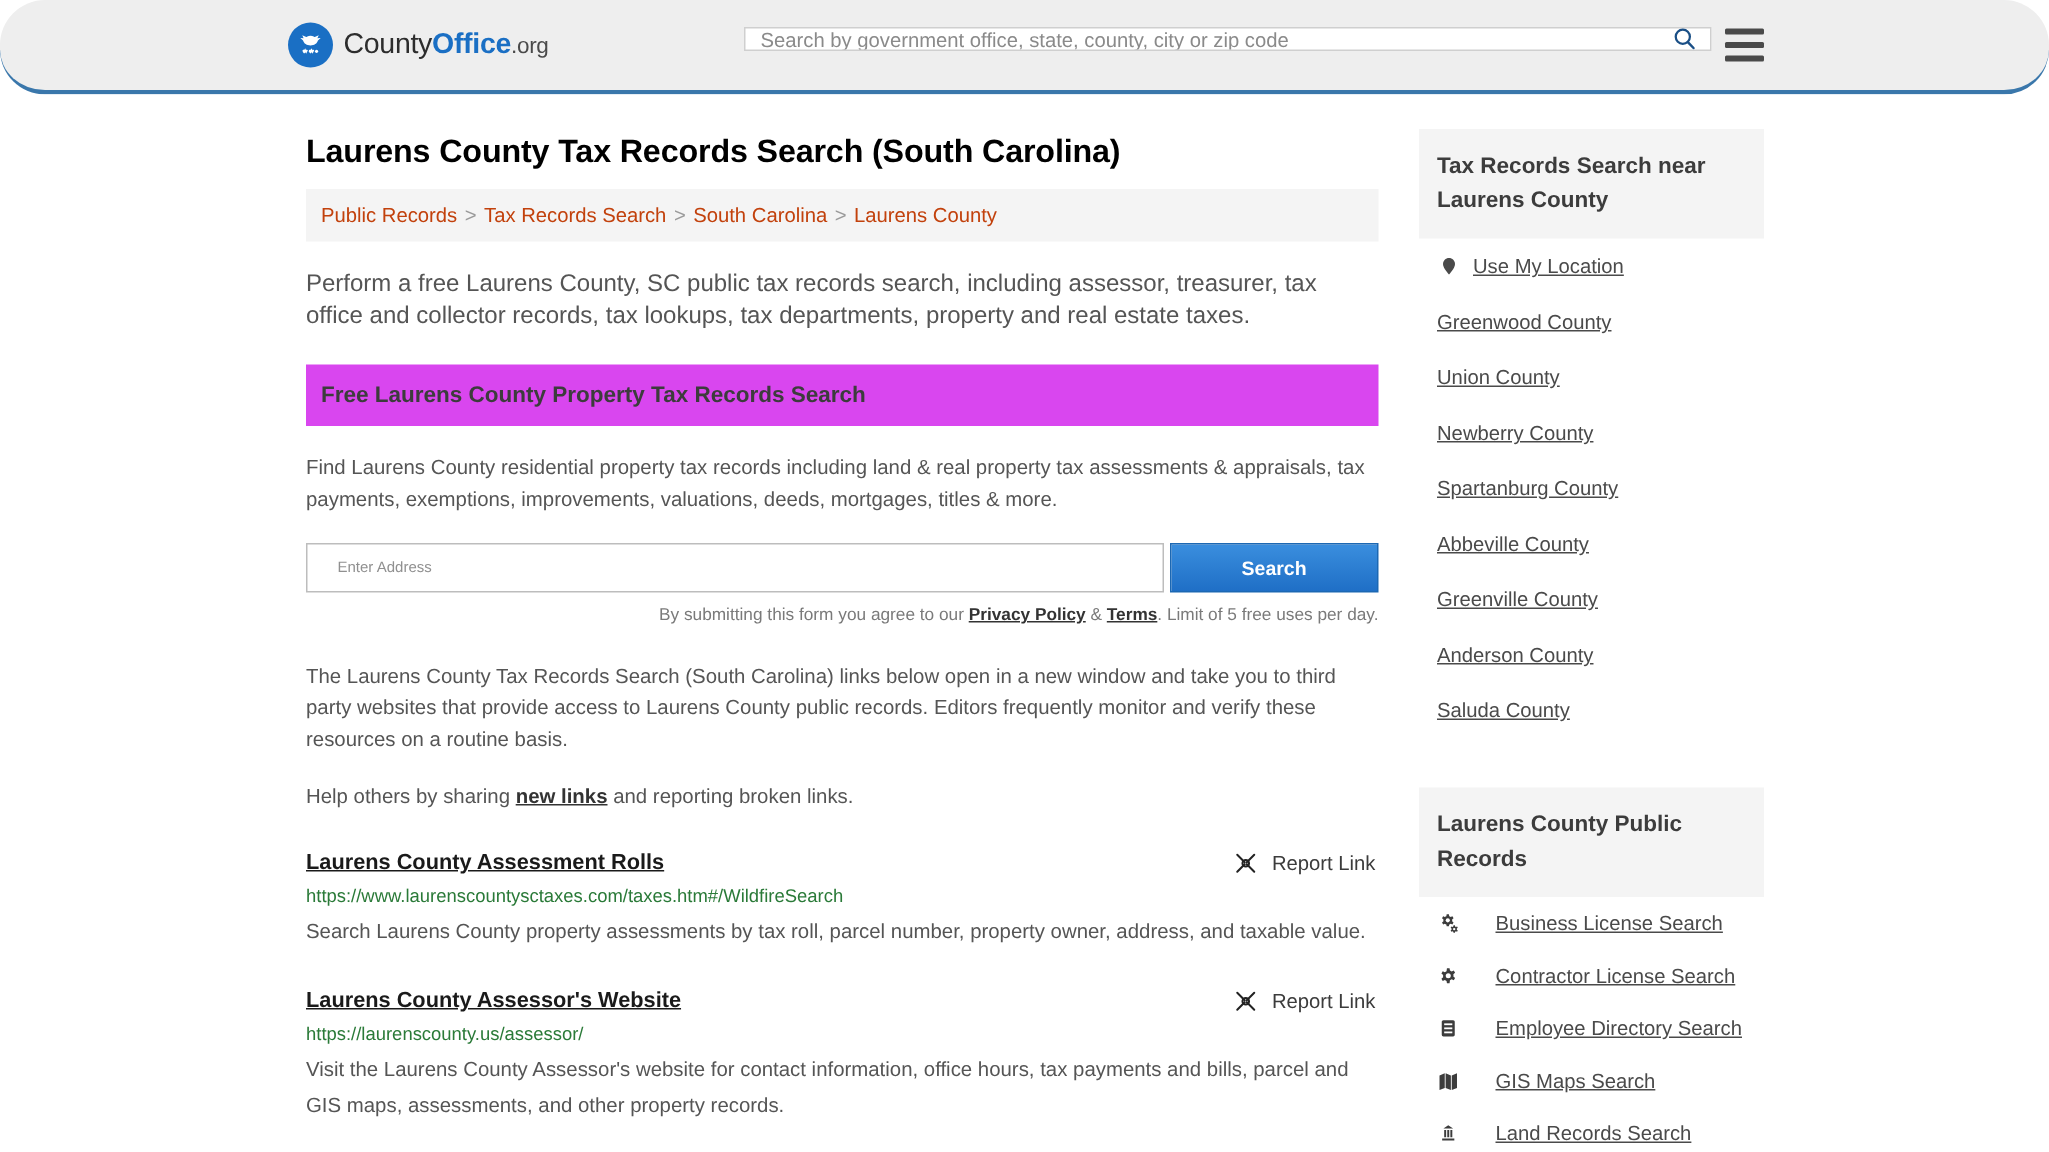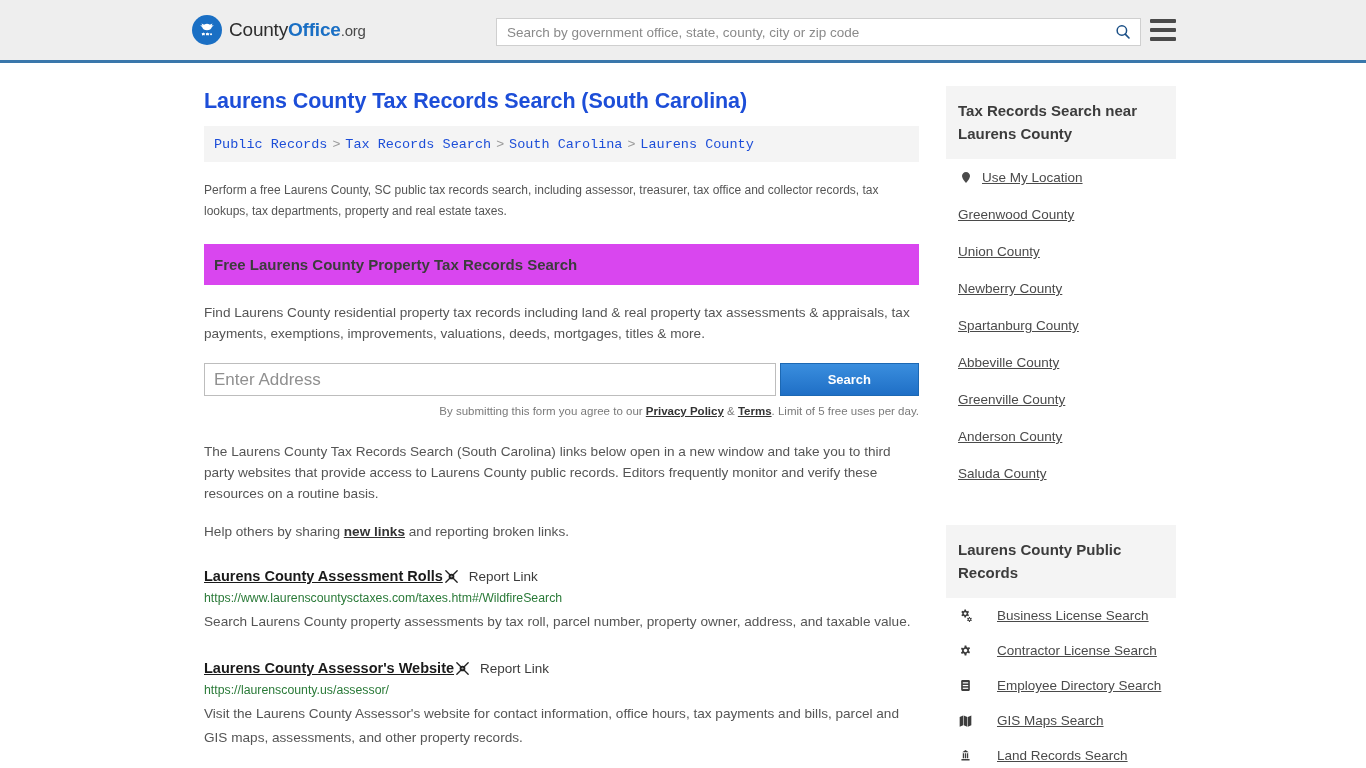--- a/index.html
+++ b/index.html
@@ -13,20 +13,21 @@
   }
 
   
   .site-header {
     height: 63px;
     background: #eeeeee;
     border-bottom: 3px solid #3a77ab;
     display: flex;
     align-items: center;
     position: relative;
+    border-radius: 30px;
   }
   .logo-wrap {
     display: flex;
     align-items: center;
     margin-left: 192px;
     gap: 7px;
     text-decoration: none;
   }
   .logo-mark {
     width: 30px; height: 30px;
@@ -42,21 +43,21 @@
   }
   .logo-text .t-county { color: #2d2d2d; font-weight: 400; }
   .logo-text .t-office { color: #1a6fc4; font-weight: 700; }
   .logo-text .t-org { color: #4a4a4a; font-size: 15px; }
 
   .search-box {
     position: absolute;
     left: 496px;
     top: 18px;
     width: 645px;
-    height: 28px;
+    height: 16px;
     background: #ffffff;
     border: 1px solid #cfcfcf;
     display: flex;
     align-items: flex-end;
   }
   .search-input {
     flex: 1;
     border: 0;
     outline: none;
     height: 100%;
@@ -93,40 +94,39 @@
     display: flex;
     padding: 0 186px 0 204px;
     gap: 27px;
   }
   .main-col { width: 715px; flex-shrink: 0; }
   .side-col { width: 230px; flex-shrink: 0; padding-top: 23px; }
 
   h1.page-title {
     font-size: 21.5px;
     font-weight: 700;
-    color: #1d4ed8;
+    color: #000000;
     margin: 26px 0 12px 0;
     letter-spacing: -0.1px;
   }
 
   .breadcrumb {
     background: #f4f4f4;
     padding: 10px 10px;
     font-size: 13.5px;
     color: #6f6f6f;
   }
   .breadcrumb a {
-    color: #1d4ed8;
+    color: #c2410c;
     text-decoration: none;
-    font-family: Liberation Mono, monospace;
   }
   .breadcrumb .sep { color: #9a9a9a; margin: 0 5px; }
 
   .intro-text {
-    font-size: 12px;
+    font-size: 16px;
     line-height: 21px;
     color: #555;
     margin: 18px 0 22px 0;
   }
 
   .section-head {
     background: #d946ef;
     padding: 12px 10px;
     font-size: 15px;
     font-weight: 700;
@@ -143,22 +143,22 @@
 
   
   .form-row {
     display: flex;
     margin-top: 19px;
     height: 33px;
   }
   .addr-input {
     width: 575px;
     border: 1px solid #bdbdbd;
-    padding: 0 9px;
-    font-size: 17px;
+    padding: 0 20px;
+    font-size: 10px;
     font-family: "Liberation Sans", sans-serif;
     color: #555;
     outline: none;
   }
   .addr-input::placeholder { color: #909090; }
   .submit-btn {
     width: 140px;
     margin-left: 4px;
     border: 1px solid #1c68b3;
     background: linear-gradient(to bottom, #3a8ede 0%, #1f6fc6 100%);
@@ -177,21 +177,21 @@
   .form-note a { color: #333; text-decoration: underline; font-weight: 700; }
 
   
   .links-block { margin-top: 24px; }
   .result {
     margin-top: 26px;
   }
   .result-head {
     display: flex;
     align-items: flex-start;
-    justify-content: flex-start;
+    justify-content: space-between;
   }
   .result-title {
     font-size: 14.5px;
     font-weight: 700;
     color: #1a1a1a;
     text-decoration: underline;
     cursor: pointer;
   }
   .report-link {
     display: flex;

